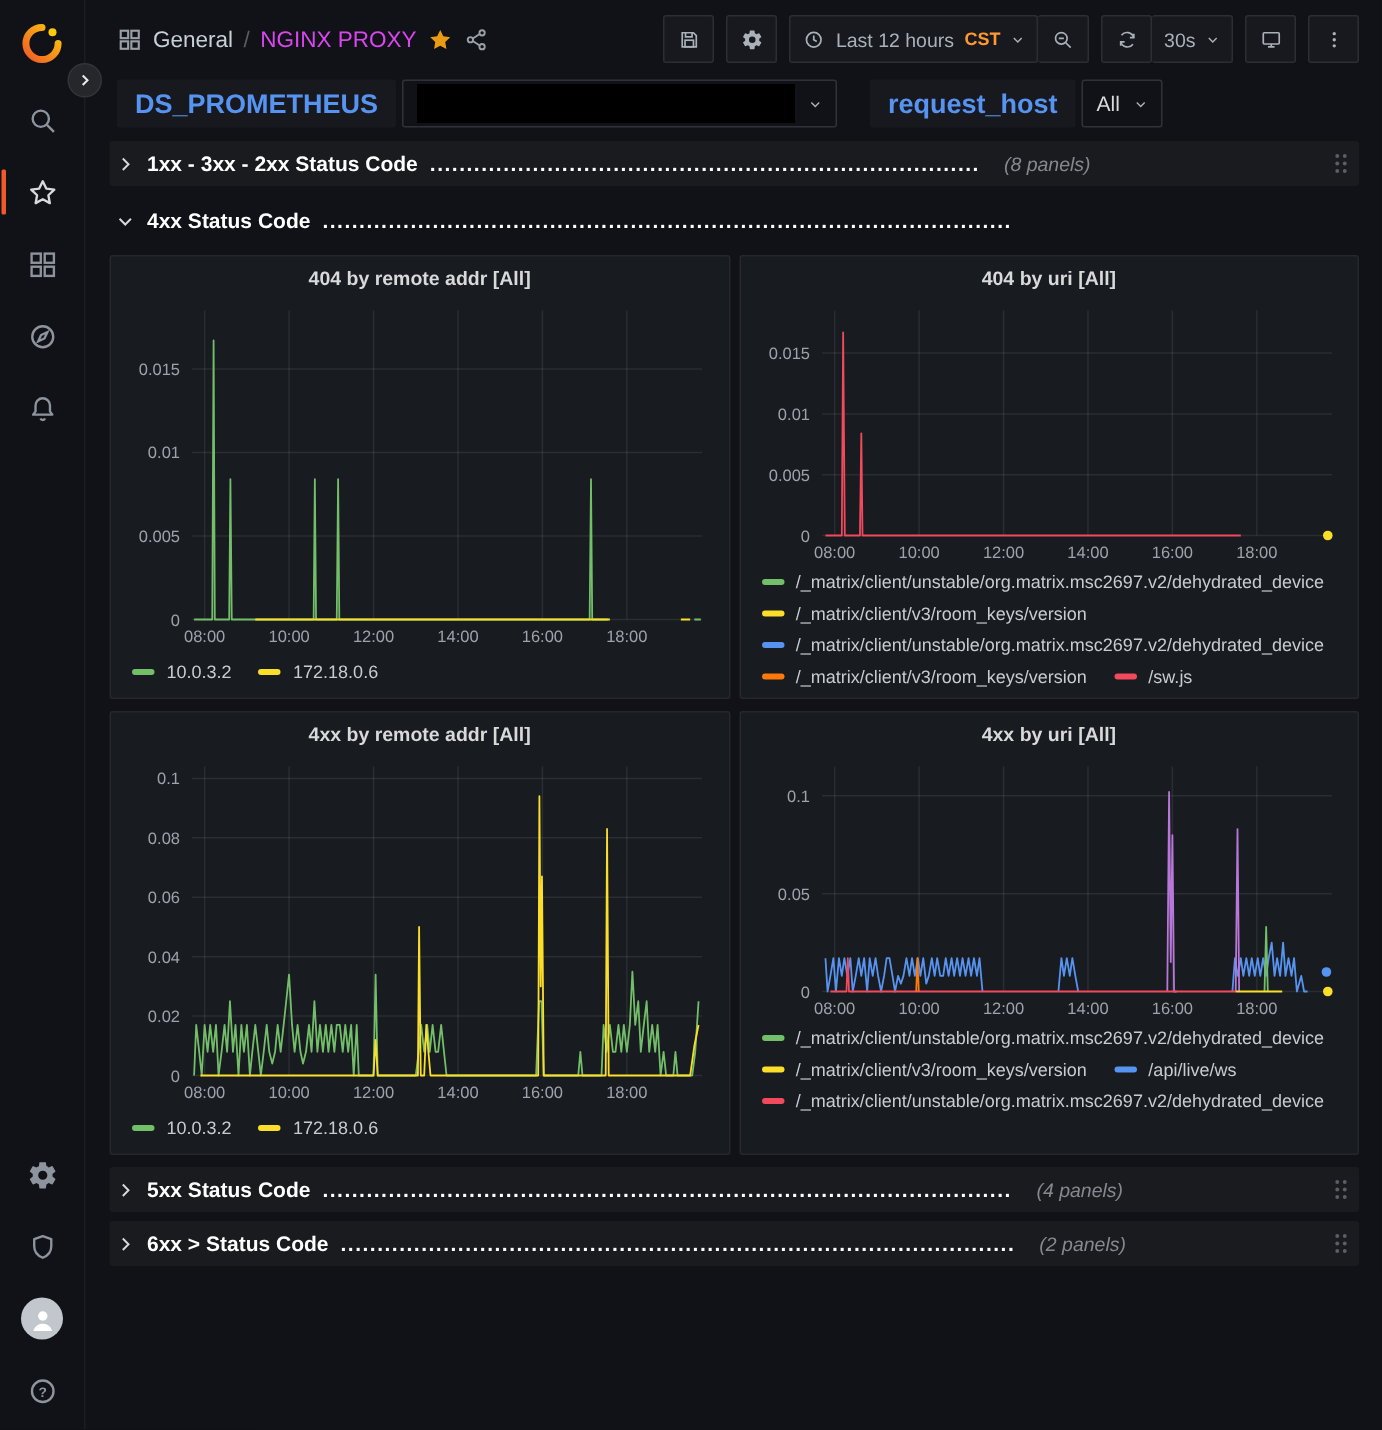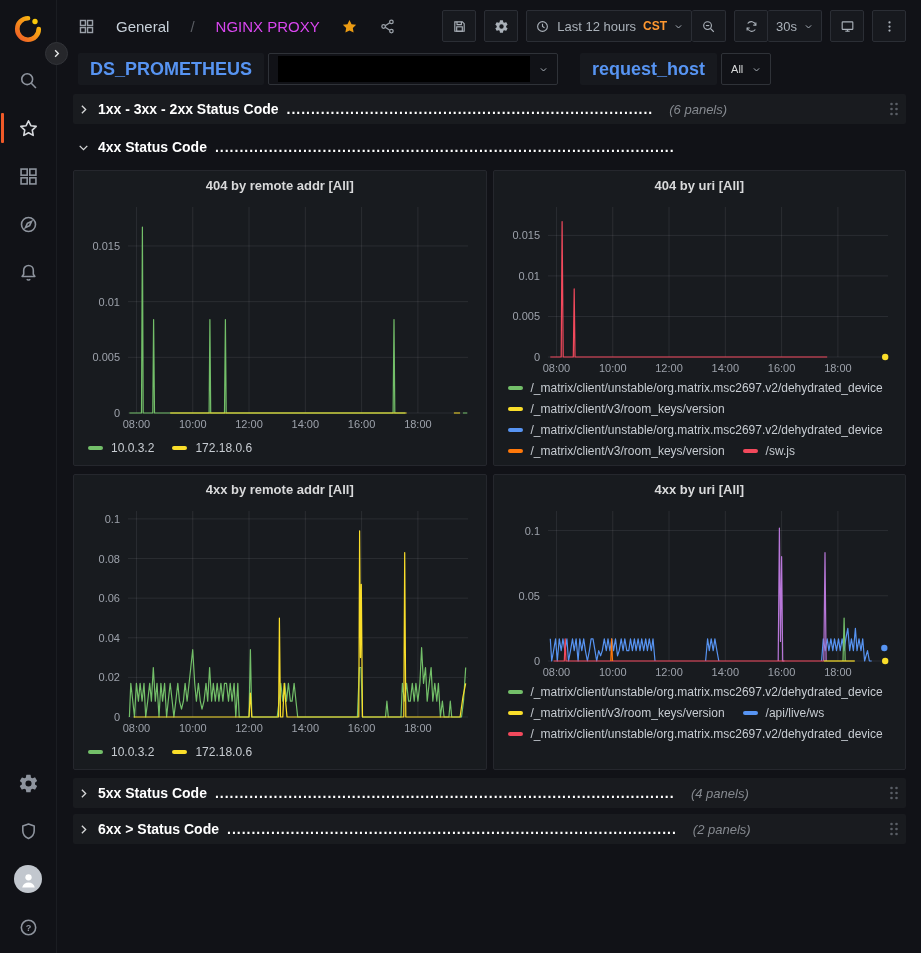--- a/index.html
+++ b/index.html
@@ -15,40 +15,40 @@
   .active-bar { position:absolute; left:-7px; top:9px; width:3px; height:30px; background:#f05a28; border-radius:1px; }
   .avatar-circle { width:28px; height:28px; border-radius:50%; background:#c2c7ce; display:flex; align-items:center; justify-content:center; overflow:hidden; }
   .expand-btn { position:absolute; top:42px; left:45px; width:23px; height:23px; border-radius:50%; background:#26272b; border:1px solid #323439; color:#e8e9ea; display:flex; align-items:center; justify-content:center; z-index:5; cursor:pointer; }
   .expand-btn svg { width:11px; height:11px; }
 
   
   .main { flex:1; display:flex; flex-direction:column; min-width:0; }
 
   
   .navbar { height:52px; flex:0 0 52px; display:flex; align-items:center; padding:0 15px 0 21px; }
-  .breadcrumb { display:flex; align-items:center; gap:21px; }
+  .breadcrumb { display:flex; align-items:center; gap:7px; }
   .breadcrumb svg { width:17px; height:17px; }
   .crumb-apps { color:#9aa0a8; display:flex; }
   .crumb-section { font-size:15px; color:#c7d0d9; }
   .crumb-sep { font-size:15px; color:#5a5d63; }
   .crumb-title { font-size:15px; color:#d946ef; }
   .crumb-star { color:#eb9b13; display:flex; }
   .crumb-share { color:#9aa0a8; display:flex; }
   .toolbar { margin-left:auto; display:flex; align-items:center; gap:8px; }
   .btn-group { display:flex; }
   .btn { height:32px; min-width:34px; display:flex; align-items:center; justify-content:center; gap:7px; background:#17191e; border:1px solid #2b2e35; border-radius:2px; color:#aab1b9; font-size:13px; padding:0 8px; cursor:pointer; white-space:nowrap; }
   .btn svg { width:15px; height:15px; flex:0 0 auto; }
   .btn-group .btn + .btn { border-left:none; }
   .tz { color:#ff9830; font-weight:700; font-size:12px; }
   .chev { width:9px !important; height:9px !important; color:#aab1b9; }
 
   
   .submenu { height:40px; flex:0 0 40px; display:flex; align-items:center; gap:4px; padding:0 15px 6px 21px; }
   .var-label { height:32px; padding:0 12px; display:flex; align-items:center; background:#17191e; color:#5794F2; font-weight:700; font-size:18px; border-radius:2px; }
-  .var-select { height:32px; border:1px solid #2f3238; border-radius:2px; display:flex; align-items:center; padding:0 9px; gap:9px; color:#d8d9da; font-size:11px; cursor:pointer; background:transparent; }
+  .var-select { height:32px; border:1px solid #2f3238; border-radius:2px; display:flex; align-items:center; padding:0 9px; gap:9px; color:#d8d9da; font-size:14px; cursor:pointer; background:transparent; }
   .redacted { width:255px; height:26px; background:#000; }
   .var-gap { width:14px; }
 
   
   .dashboard { flex:1; padding:2px 15px 0 16px; overflow:hidden; }
   .row-header { height:30px; display:flex; align-items:center; gap:8px; padding:0 6px 0 4px; margin-bottom:8px; cursor:pointer; }
   .row-header.collapsed { background:#191b1f; border-radius:2px; }
   .row-chevron { color:#d8d9da; display:flex; }
   .row-chevron svg { width:13px; height:13px; }
   .row-title { font-size:14px; font-weight:700; color:#ffffff; white-space:nowrap; }
@@ -313,21 +313,21 @@
     <div class="dashboard">
 
       <div class="row-header collapsed">
         <span class="row-chevron">
           <svg viewBox="0 0 24 24" fill="none" stroke="currentColor" stroke-width="2.4">
               <polyline points="9 5 16 12 9 19"></polyline>
             </svg>
         </span>
         <span class="row-title">1xx - 3xx - 2xx Status Code</span>
         <span class="row-dots"> ...........................................................................</span>
-        <span class="row-count">(6 panels)</span>
+        <span class="row-count">(8 panels)</span>
         <span class="drag-handle">
           <svg viewBox="0 0 12 16" fill="currentColor">
               <circle cx="3.5" cy="3" r="1.3"></circle>
               <circle cx="8.5" cy="3" r="1.3"></circle>
               <circle cx="3.5" cy="8" r="1.3"></circle>
               <circle cx="8.5" cy="8" r="1.3"></circle>
               <circle cx="3.5" cy="13" r="1.3"></circle>
               <circle cx="8.5" cy="13" r="1.3"></circle>
             </svg>
         </span>

